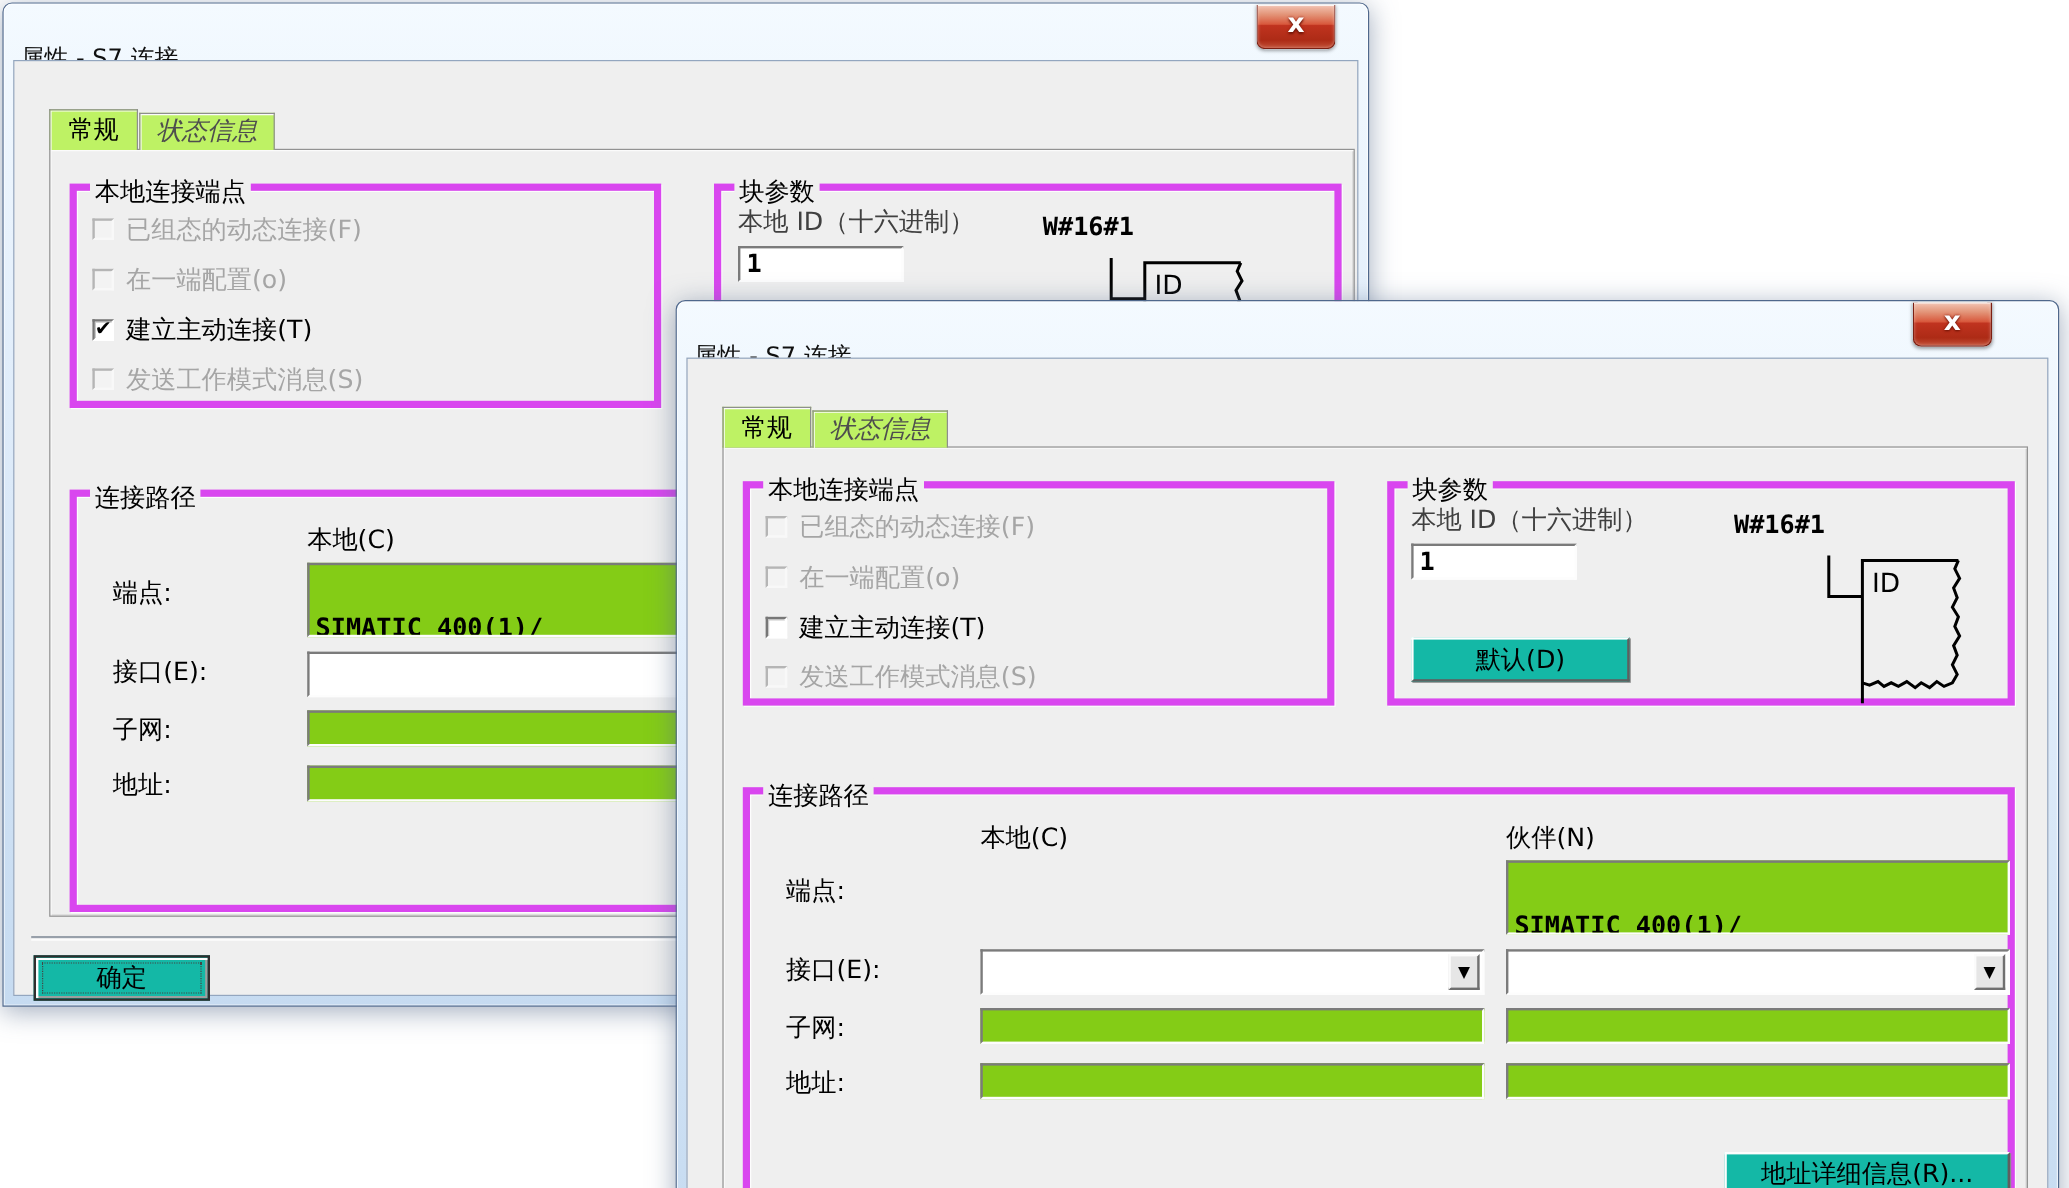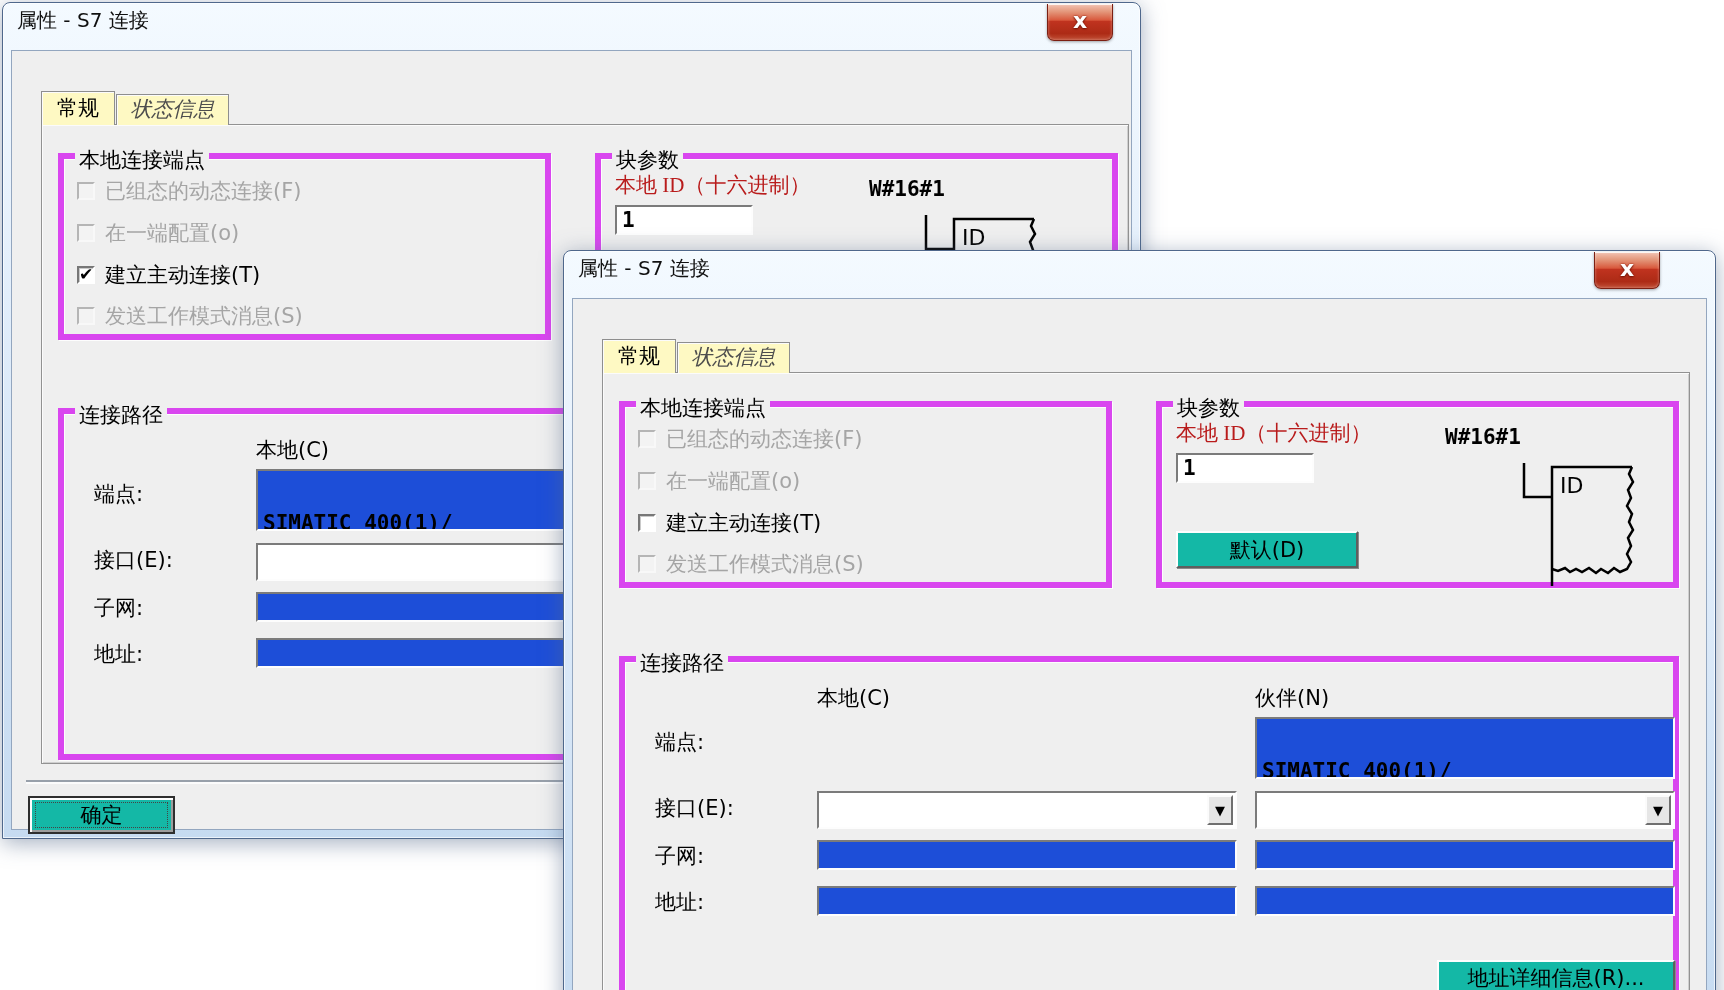--- a/index.html
+++ b/index.html
@@ -6,35 +6,35 @@
     font-family:"DejaVu Sans","Liberation Sans",sans-serif;-webkit-font-smoothing:none;}
   *{box-sizing:border-box;}
 
   
   .dlg{position:absolute;border:1px solid #4f688c;border-radius:8px 8px 0 0;
     background:linear-gradient(180deg,#f4faff 0%,#e2eefb 35%,#cfe1f4 75%,#c6dbf1 100%);
     box-shadow:0 4px 22px rgba(90,110,140,.55), inset 0 0 0 1px rgba(255,255,255,.65);}
   .dlg.back{left:2px;top:2px;width:1139px;height:837px;z-index:1;}
   .dlg.front{left:563px;top:250px;width:1153px;height:790px;z-index:2;}
   .titlebar{position:absolute;left:0;top:0;right:0;height:46px;border-radius:8px 8px 0 0;}
-  .dlg-title{position:absolute;left:14px;top:4px;font-size:20px;color:#101010;white-space:nowrap;}
+  .dlg-title{position:absolute;left:14px;top:32px;font-size:20px;color:#101010;white-space:nowrap;}
   .close-btn{position:absolute;top:1px;width:66px;height:37px;border-radius:0 0 7px 7px;
     border:1px solid #7c1f12;border-top:none;
     background:linear-gradient(180deg,#f3c5b5 0%,#e39579 22%,#d8583c 45%,#c0331f 48%,#ad2b16 82%,#c14e35 100%);
     box-shadow:inset 0 1px 0 rgba(255,255,255,.8),inset 0 0 3px rgba(255,255,255,.4),0 1px 3px rgba(0,0,0,.35);
     color:#fff;text-align:center;cursor:pointer;}
   .close-btn span{display:inline-block;margin-top:4px;font-size:22px;font-weight:bold;
     text-shadow:0 1px 2px #6d1407, 0 0 2px #8e1d0c;}
   .dlg.back .close-btn{right:27px;}
   .dlg.front .close-btn{right:55px;}
   .client{position:absolute;left:8px;top:47px;right:8px;bottom:8px;background:#efefef;
     border:1px solid #93a6bf;}
 
   
-  .tab{position:absolute;background:#fef9c3;border:1px solid #8e8e8e;border-bottom:none;
+  .tab{position:absolute;background:#bef264;border:1px solid #8e8e8e;border-bottom:none;
     box-shadow:inset 1px 1px 0 #fbfbfb;text-align:center;font-size:21px;color:#000;cursor:pointer;}
   .tab-active{left:29px;top:40px;width:74px;height:34px;line-height:32px;z-index:4;}
   .tab-inactive{left:104px;top:43px;width:113px;height:31px;line-height:29px;z-index:2;color:#4e4e4e;font-style:italic;}
   .tab-panel{position:absolute;left:29px;top:73px;width:1088px;background:#efefef;
     border:1px solid #929292;box-shadow:inset 1px 1px 0 #fbfbfb, inset -1px -1px 0 #cfcfcf;z-index:1;}
   .dlg.back .tab-panel{height:640px;}
   .dlg.front .tab-panel{height:690px;}
 
   
   .group{position:absolute;border:6px solid #d946ef;box-shadow:1px 1px 0 #fdfdfd, inset 1px 1px 0 #fdfdfd;z-index:3;}
@@ -51,21 +51,21 @@
   .cb-box{width:18px;height:18px;background:#fff;border:2px solid;
     border-color:#777 #fff #fff #777;box-shadow:inset 1px 1px 0 #c9c9c9;flex:none;
     display:flex;align-items:center;justify-content:center;}
   .cb-box.disabled{border-color:#b5b5b5 #f8f8f8 #f8f8f8 #b5b5b5;background:#f3f3f3;box-shadow:none;}
   .cb-check{display:none;font-size:17px;font-weight:bold;color:#000;line-height:14px;margin-top:-2px;}
   .cb-box.checked .cb-check{display:block;}
   .cb-label{margin-left:10px;font-size:21px;color:#000;white-space:nowrap;}
   .cb-label.disabled{color:#a5a5a5;}
 
   
-  .field{position:absolute;background:#1d4ed8;border:2px solid;border-color:#7b7b7b #fdfdfd #fdfdfd #7b7b7b;
+  .field{position:absolute;background:#84cc16;border:2px solid;border-color:#7b7b7b #fdfdfd #fdfdfd #7b7b7b;
     overflow:hidden;white-space:pre;}
   .field.white{background:#fff;}
   .mono{font-family:"DejaVu Sans Mono","Liberation Mono",monospace;font-size:21px;font-weight:bold;
     color:#000;letter-spacing:0;}
   .fld-text{display:block;padding:1px 0 0 5px;line-height:27px;}
   .combo-btn{position:absolute;right:2px;top:2px;bottom:2px;width:26px;background:#e6e6e6;
     border:2px solid;border-color:#fbfbfb #6f6f6f #6f6f6f #fbfbfb;display:flex;align-items:center;
     justify-content:center;cursor:pointer;}
   .combo-btn i{font-style:normal;font-size:13px;color:#000;line-height:13px;}
   .text-input{position:absolute;background:#fff;border:2px solid;border-color:#7b7b7b #fdfdfd #fdfdfd #7b7b7b;}
@@ -84,21 +84,21 @@
   .col-local{left:192px;}
   .col-partner{left:630px;}
   .f-local{left:192px;width:420px;}
   .f-partner{left:630px;width:420px;}
   .f-endpoint{top:55px;height:62px;}
   .f-iface{top:129px;height:38px;}
   .f-subnet{top:178px;height:30px;}
   .f-addr{top:224px;height:30px;}
 
   
-  .id-label{position:absolute;left:14px;top:12px;font-size:21px;color:#b91c1c;white-space:nowrap;font-family:Liberation Serif, serif;}
+  .id-label{position:absolute;left:14px;top:12px;font-size:21px;color:#404040;white-space:nowrap;}
   .w16{position:absolute;left:283px;top:18px;}
   .dlg.back .w16{left:268px;}
   .id-input{left:14px;top:46px;width:138px;height:30px;}
   .default-btn{left:14px;top:124px;width:182px;height:37px;}
   .diag{position:absolute;left:352px;top:48px;}
   .dlg.back .diag{left:315px;}
 
   
   .sep{position:absolute;left:14px;top:729px;width:1104px;height:0;
     border-top:2px solid #98a0aa;border-bottom:2px solid #fcfcfc;z-index:3;}

